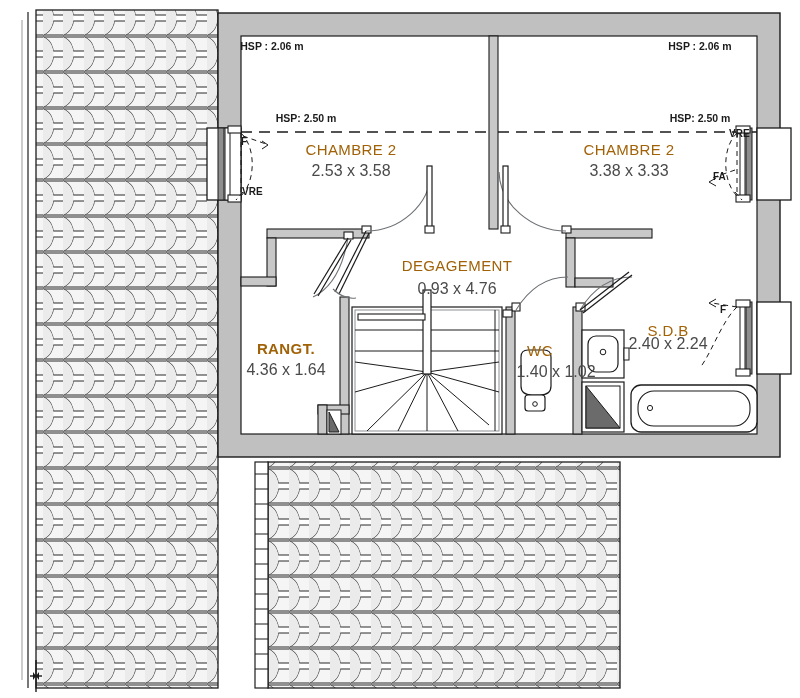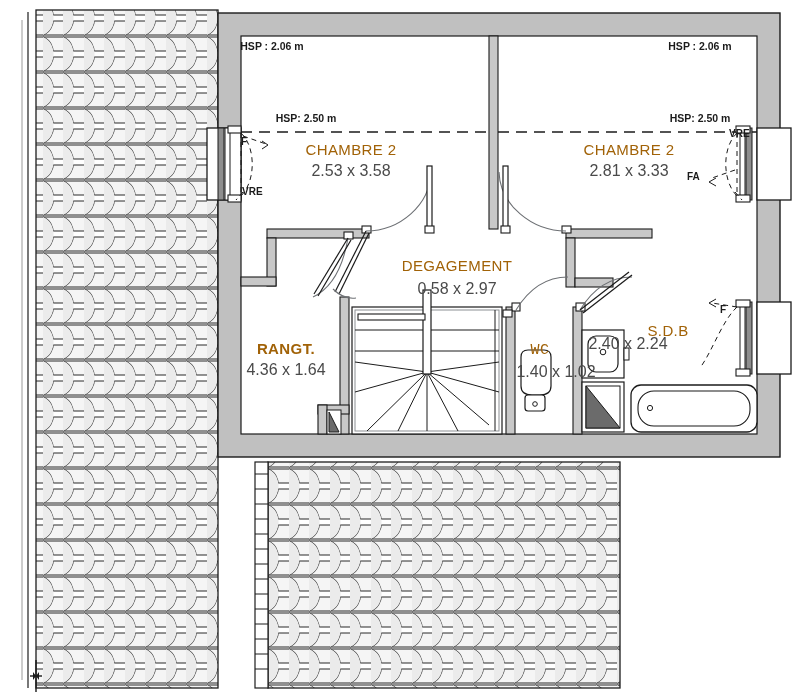--- a/index.html
+++ b/index.html
@@ -270,33 +270,33 @@
 
 <div class="lbl hsp ctr" style="left:272px;top:40px;">HSP : 2.06 m</div>
 <div class="lbl hsp ctr" style="left:700px;top:40px;">HSP : 2.06 m</div>
 <div class="lbl hsp ctr" style="left:306px;top:112px;">HSP: 2.50 m</div>
 <div class="lbl hsp ctr" style="left:700px;top:112px;">HSP: 2.50 m</div>
 
 <div class="lbl roomname ctr" style="left:351px;top:141px;">CHAMBRE 2</div>
 <div class="lbl roomdim  ctr" style="left:351px;top:162px;">2.53 x 3.58</div>
 
 <div class="lbl roomname ctr" style="left:629px;top:141px;">CHAMBRE 2</div>
-<div class="lbl roomdim  ctr" style="left:629px;top:162px;">2.81 x 3.33</div>
+<div class="lbl roomdim  ctr" style="left:629px;top:162px;">3.38 x 3.33</div>
 
 <div class="lbl roomname ctr" style="left:457px;top:257px;">DEGAGEMENT</div>
-<div class="lbl roomdim  ctr" style="left:457px;top:280px;">0.58 x 2.97</div>
+<div class="lbl roomdim  ctr" style="left:457px;top:280px;">0.93 x 4.76</div>
 
 <div class="lbl roomname ctr" style="left:286px;top:340px;font-weight:bold;">RANGT.</div>
 <div class="lbl roomdim  ctr" style="left:286px;top:361px;">4.36 x 1.64</div>
 
-<div class="lbl roomname ctr" style="left:540px;top:342px;font-family:Liberation Mono, monospace;">WC</div>
+<div class="lbl roomname ctr" style="left:540px;top:342px;">WC</div>
 <div class="lbl roomdim  ctr" style="left:556px;top:363px;">1.40 x 1.02</div>
 
 <div class="lbl roomname ctr" style="left:668px;top:322px;">S.D.B</div>
-<div class="lbl roomdim  ctr" style="left:628px;top:335px;">2.40 x 2.24</div>
+<div class="lbl roomdim  ctr" style="left:668px;top:335px;">2.40 x 2.24</div>
 
 <div class="lbl tag" style="left:241px;top:136px;">F</div>
 <div class="lbl tag" style="left:242px;top:186px;">VRE</div>
 <div class="lbl tag" style="left:729px;top:128px;">VRE</div>
-<div class="lbl tag" style="left:687px;top:171px;">FA</div>
+<div class="lbl tag" style="left:713px;top:171px;">FA</div>
 <div class="lbl tag" style="left:720px;top:304px;">F</div>
 
 </div>
 
 </body></html>

